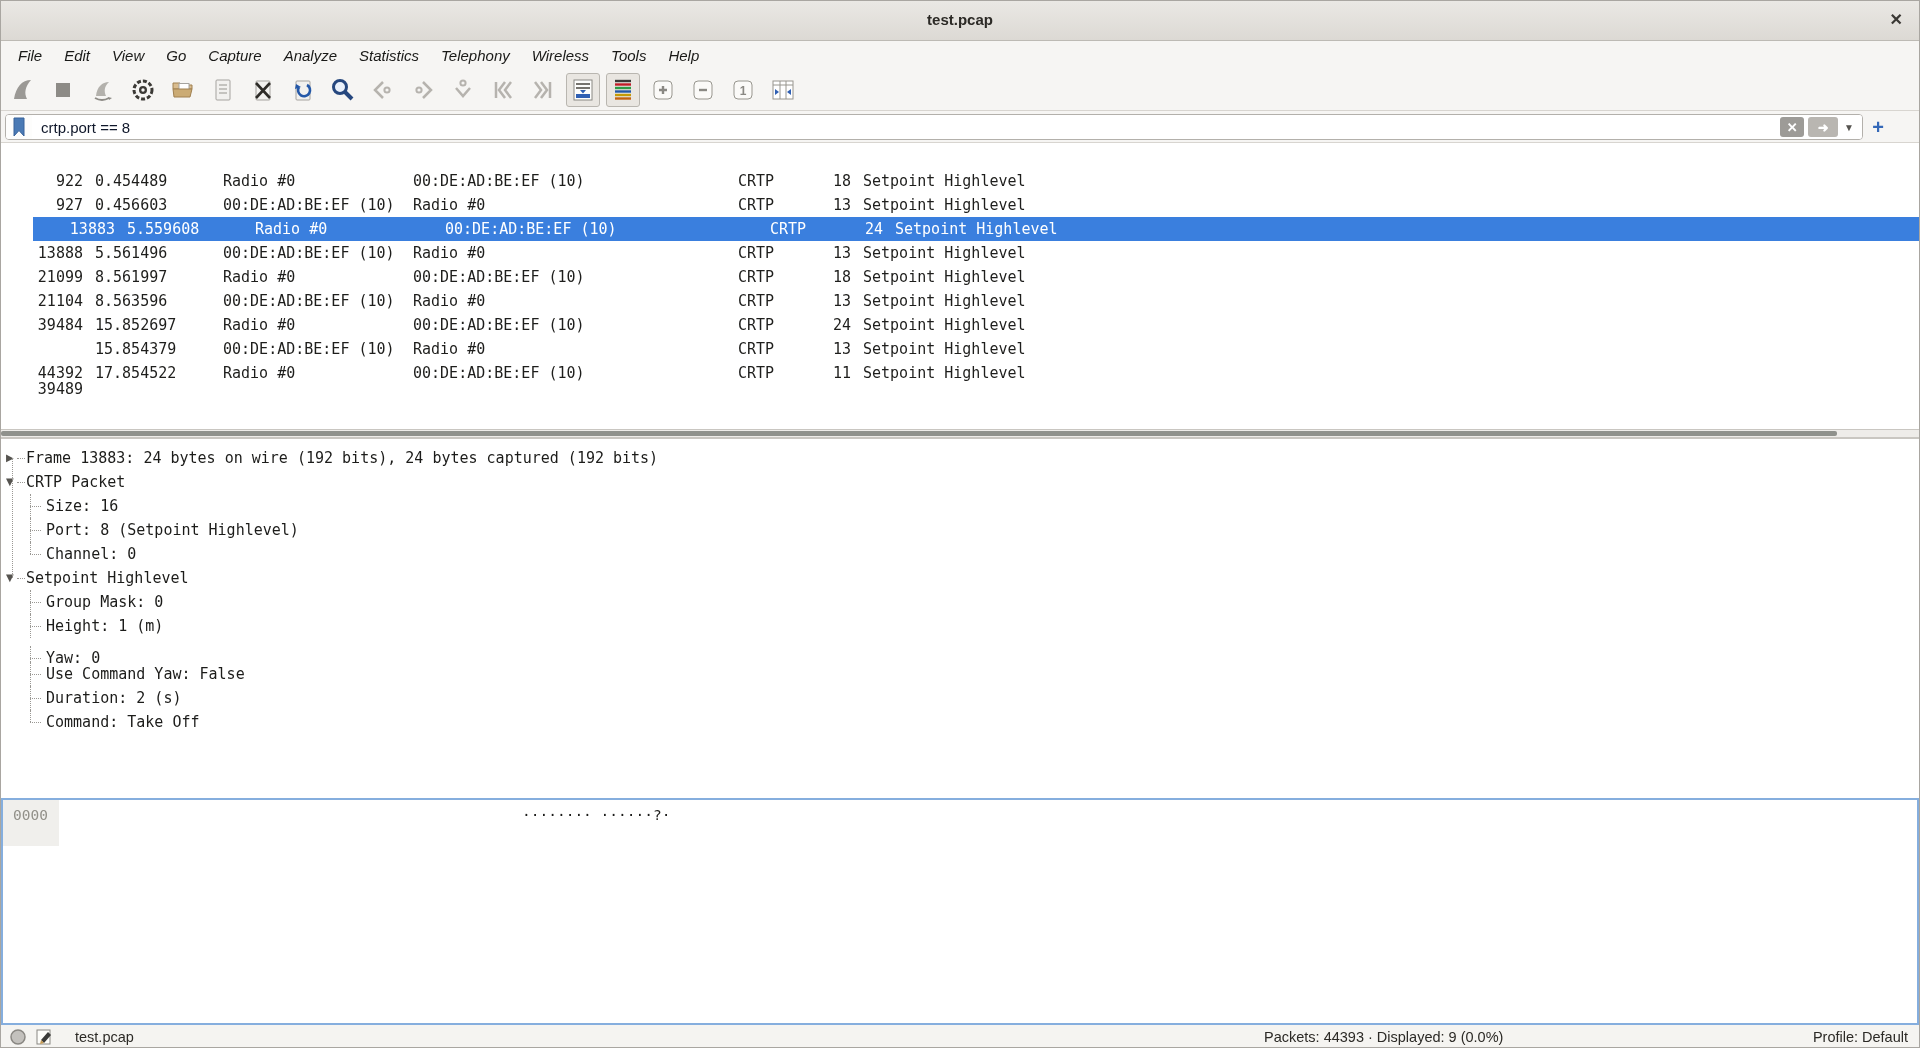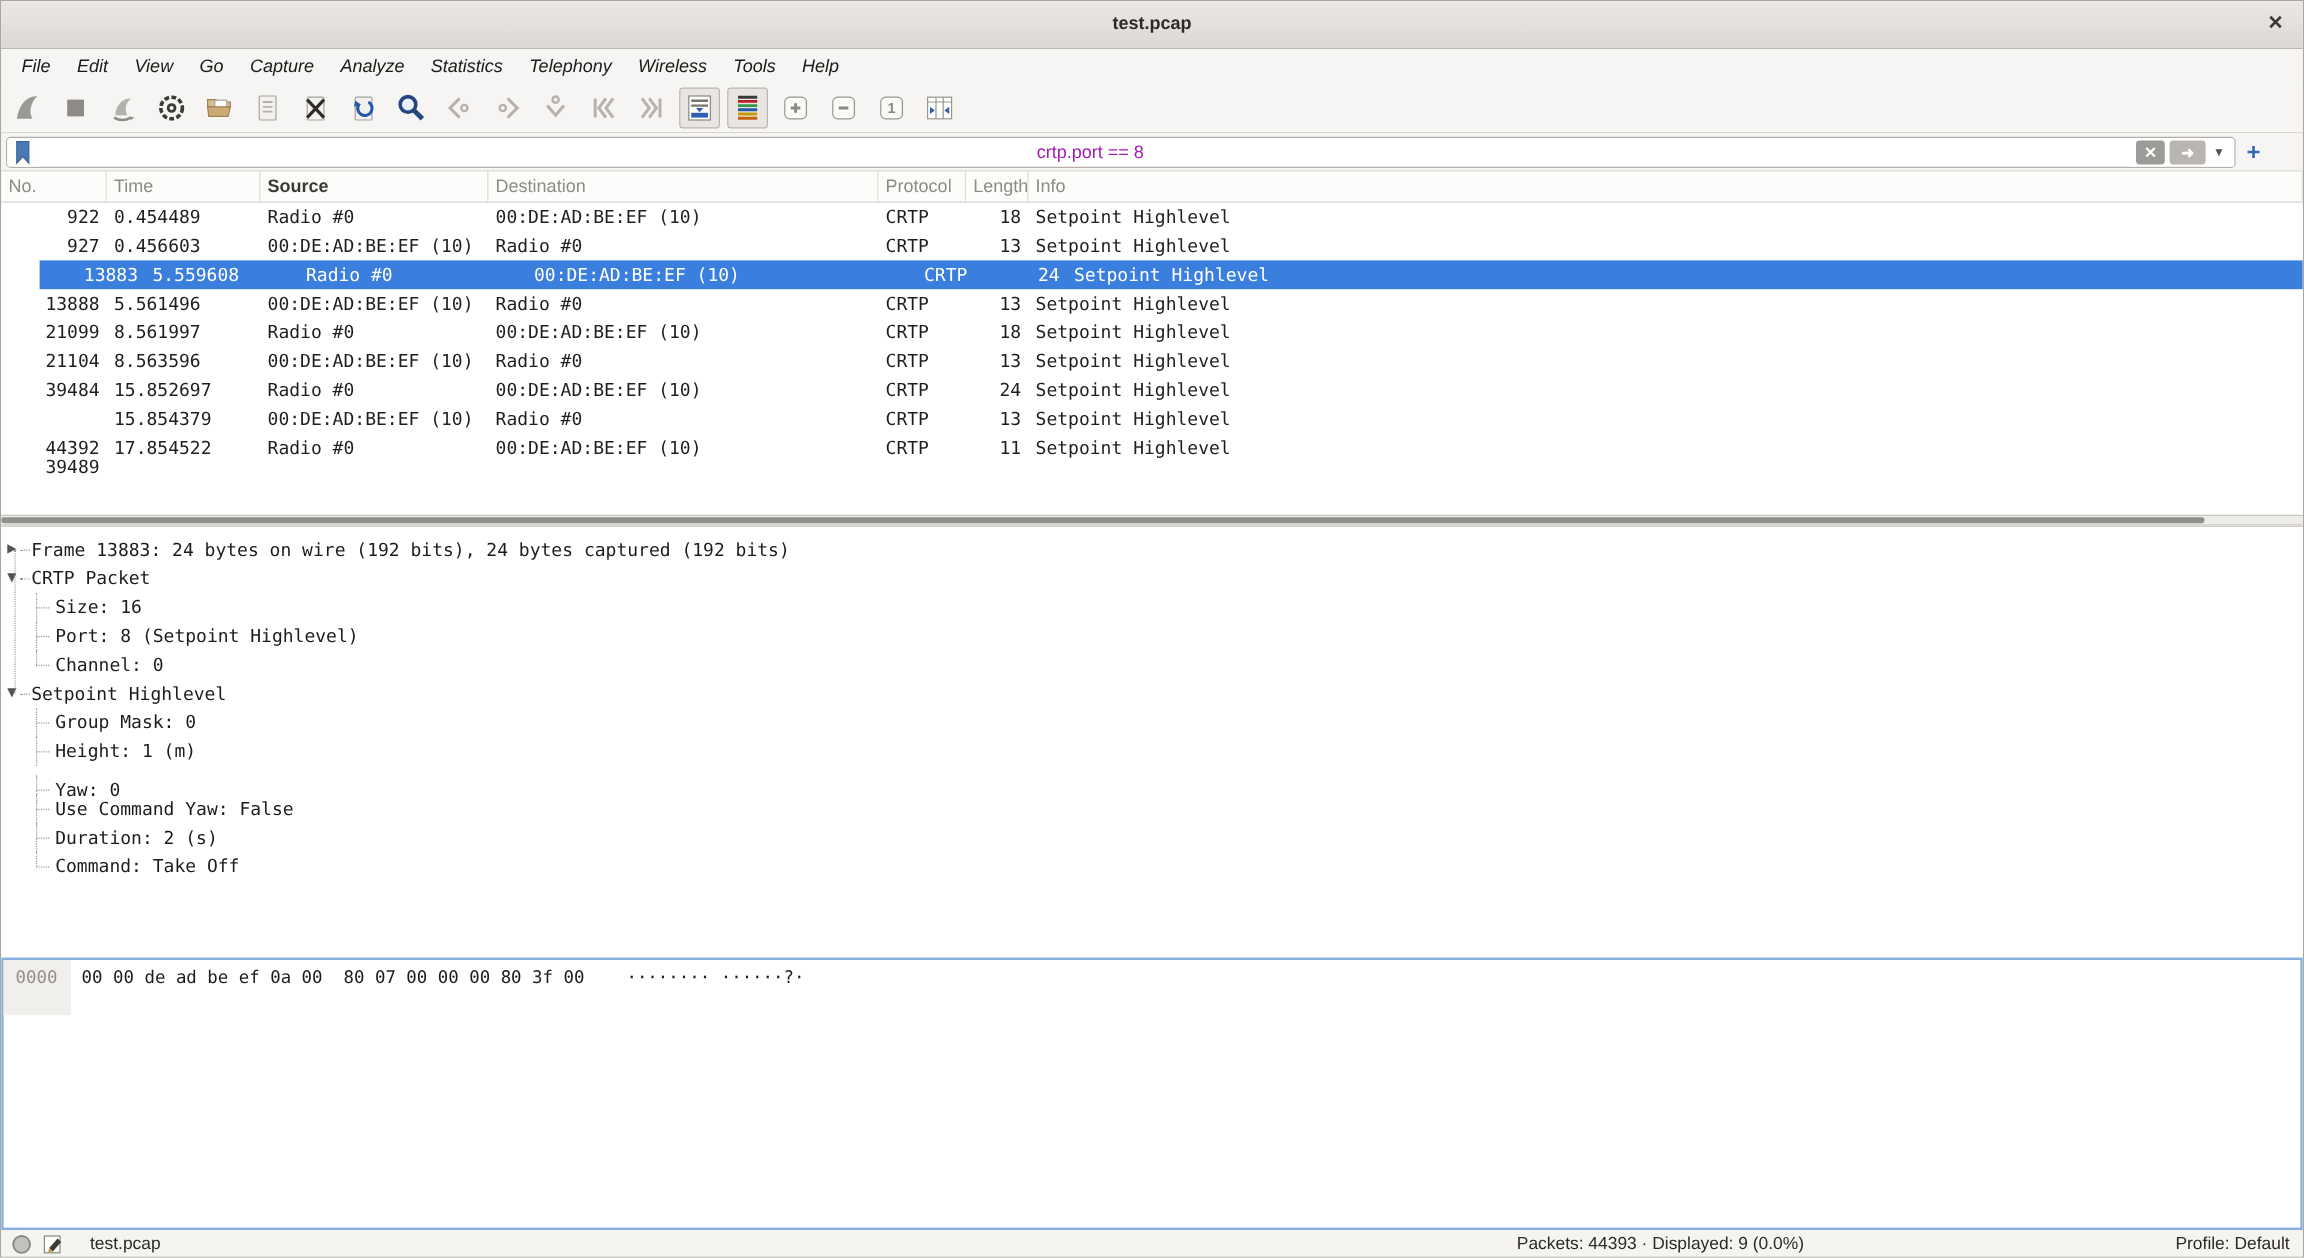--- a/index.html
+++ b/index.html
@@ -23,21 +23,21 @@
   .tbtn{width:34px;height:34px;margin:0 3px;display:flex;align-items:center;justify-content:center;
     border:1px solid transparent;border-radius:3px;background:transparent;padding:0;}
   .tbtn.pressed{background:#e9e6e1;border-color:#b9b6b0;}
   .tbtn svg{display:block;}
   
   #filterbar{position:absolute;left:0;top:110px;width:100%;height:32px;background:#f6f5f3;
     border-bottom:1px solid #d8d5d0;box-sizing:border-box;}
   #filter-input{position:absolute;left:4px;top:3px;width:1858px;height:26px;background:#ffffff;
     border:1px solid #b3b0ab;border-radius:4px;display:flex;align-items:stretch;overflow:hidden;box-sizing:border-box;}
   #bookmark-cell{width:26px;display:flex;align-items:center;justify-content:center;background:#fdfdfc;}
-  #filter-green{flex:1;display:flex;align-items:center;padding-left:9px;font-size:15px;color:#a21caf;justify-content:center;}
+  #filter-green{flex:1;display:flex;align-items:center;padding-left:9px;font-size:15px;color:#0f172a;}
   #filter-tools{display:flex;align-items:center;gap:4px;background:#ffffff;padding:0 6px 0 4px;}
   .sqbtn{width:24px;height:20px;border-radius:3px;display:flex;align-items:center;justify-content:center;
     color:#ffffff;font-size:13px;font-weight:bold;line-height:1;}
   #clear-btn{background:#9d9b97;}
   #apply-btn{background:#b9b6b1;width:30px;}
   #filter-caret{color:#55534f;font-size:10px;padding:0 2px;}
   #filter-add{position:absolute;right:30px;top:5px;width:22px;height:22px;color:#3468b8;
     font-size:20px;font-weight:bold;text-align:center;line-height:22px;cursor:pointer;}
   
   #plist-header{position:absolute;left:0;top:142px;width:100%;height:26px;background:#fcfcfb;
@@ -263,29 +263,20 @@
       </div>
       <div id="filter-tools">
         <span class="sqbtn" id="clear-btn">✕</span>
         <span class="sqbtn" id="apply-btn">➜</span>
         <span id="filter-caret">▼</span>
       </div>
     </div>
     <div id="filter-add">+</div>
   </div>
 
-  <div id="plist-header">
-      <div class="hcell" style="left: 0px; width: 88px;">No.</div>
-      <div class="hcell" style="left: 88px; width: 128px;">Time</div>
-      <div class="hcell em" style="left: 216px; width: 190px;">Source</div>
-      <div class="hcell" style="left: 406px; width: 325px;">Destination</div>
-      <div class="hcell" style="left: 731px; width: 73px;">Protocol</div>
-      <div class="hcell" style="left: 804px; width: 52px;">Length</div>
-      <div class="hcell" style="left: 856px; width: 1062px;">Info</div>
-    </div>
   <div id="plist">
       <div class="prow" style="top: 0px;">
         <span class="pcell r" style="left: 0px; width: 88px;">922</span>
         <span class="pcell" style="left: 88px; width: 128px;">0.454489</span>
         <span class="pcell" style="left: 216px; width: 190px;">Radio #0</span>
         <span class="pcell" style="left: 406px; width: 325px;">00:DE:AD:BE:EF (10)</span>
         <span class="pcell" style="left: 731px; width: 73px;">CRTP</span>
         <span class="pcell r" style="left: 804px; width: 52px;">18</span>
         <span class="pcell" style="left: 856px; width: 1062px;">Setpoint Highlevel</span>
       </div>
@@ -428,21 +419,21 @@
           <span class="conn" style="left: 29px; top: 0px; border-left: 1px dotted rgb(154, 152, 148); height: 12px;"></span>
           <span class="conn" style="left: 29px; top: 12px; width: 11px; border-top: 1px dotted rgb(154, 152, 148);"></span>
           <span class="txt" style="left: 45px;">Command: Take Off</span>
         </div>
         <div class="conn" style="left: 11px; top: 12px; height: 120px; border-left: 1px dotted rgb(154, 152, 148); position: absolute;"></div>
       </div>
   </div>
 
   <div id="hexpane">
     <div id="offsetstrip"></div>
-  <div class="hexline" style="top: 5px;"><span class="off">0000</span><span class="bytes">00 00 de ad be ef 0a 00  80 07 00 00 00 80 3f 00</span><span class="ascii">········ ······?·</span></div>
+  <div class="hexline" style="top: 5px;"><span class="off">0000</span><span class="ascii">········ ······?·</span></div>
     </div>
 
   <div id="statusbar">
     <span class="sicon">
       <svg width="18" height="18" viewBox="0 0 18 18">
           <circle cx="9" cy="9" r="7" fill="#c3c1bd" stroke="#8a8883" stroke-width="1.5"></circle>
         </svg>
     </span>
     <span class="sicon">
       <svg width="18" height="18" viewBox="0 0 18 18">

